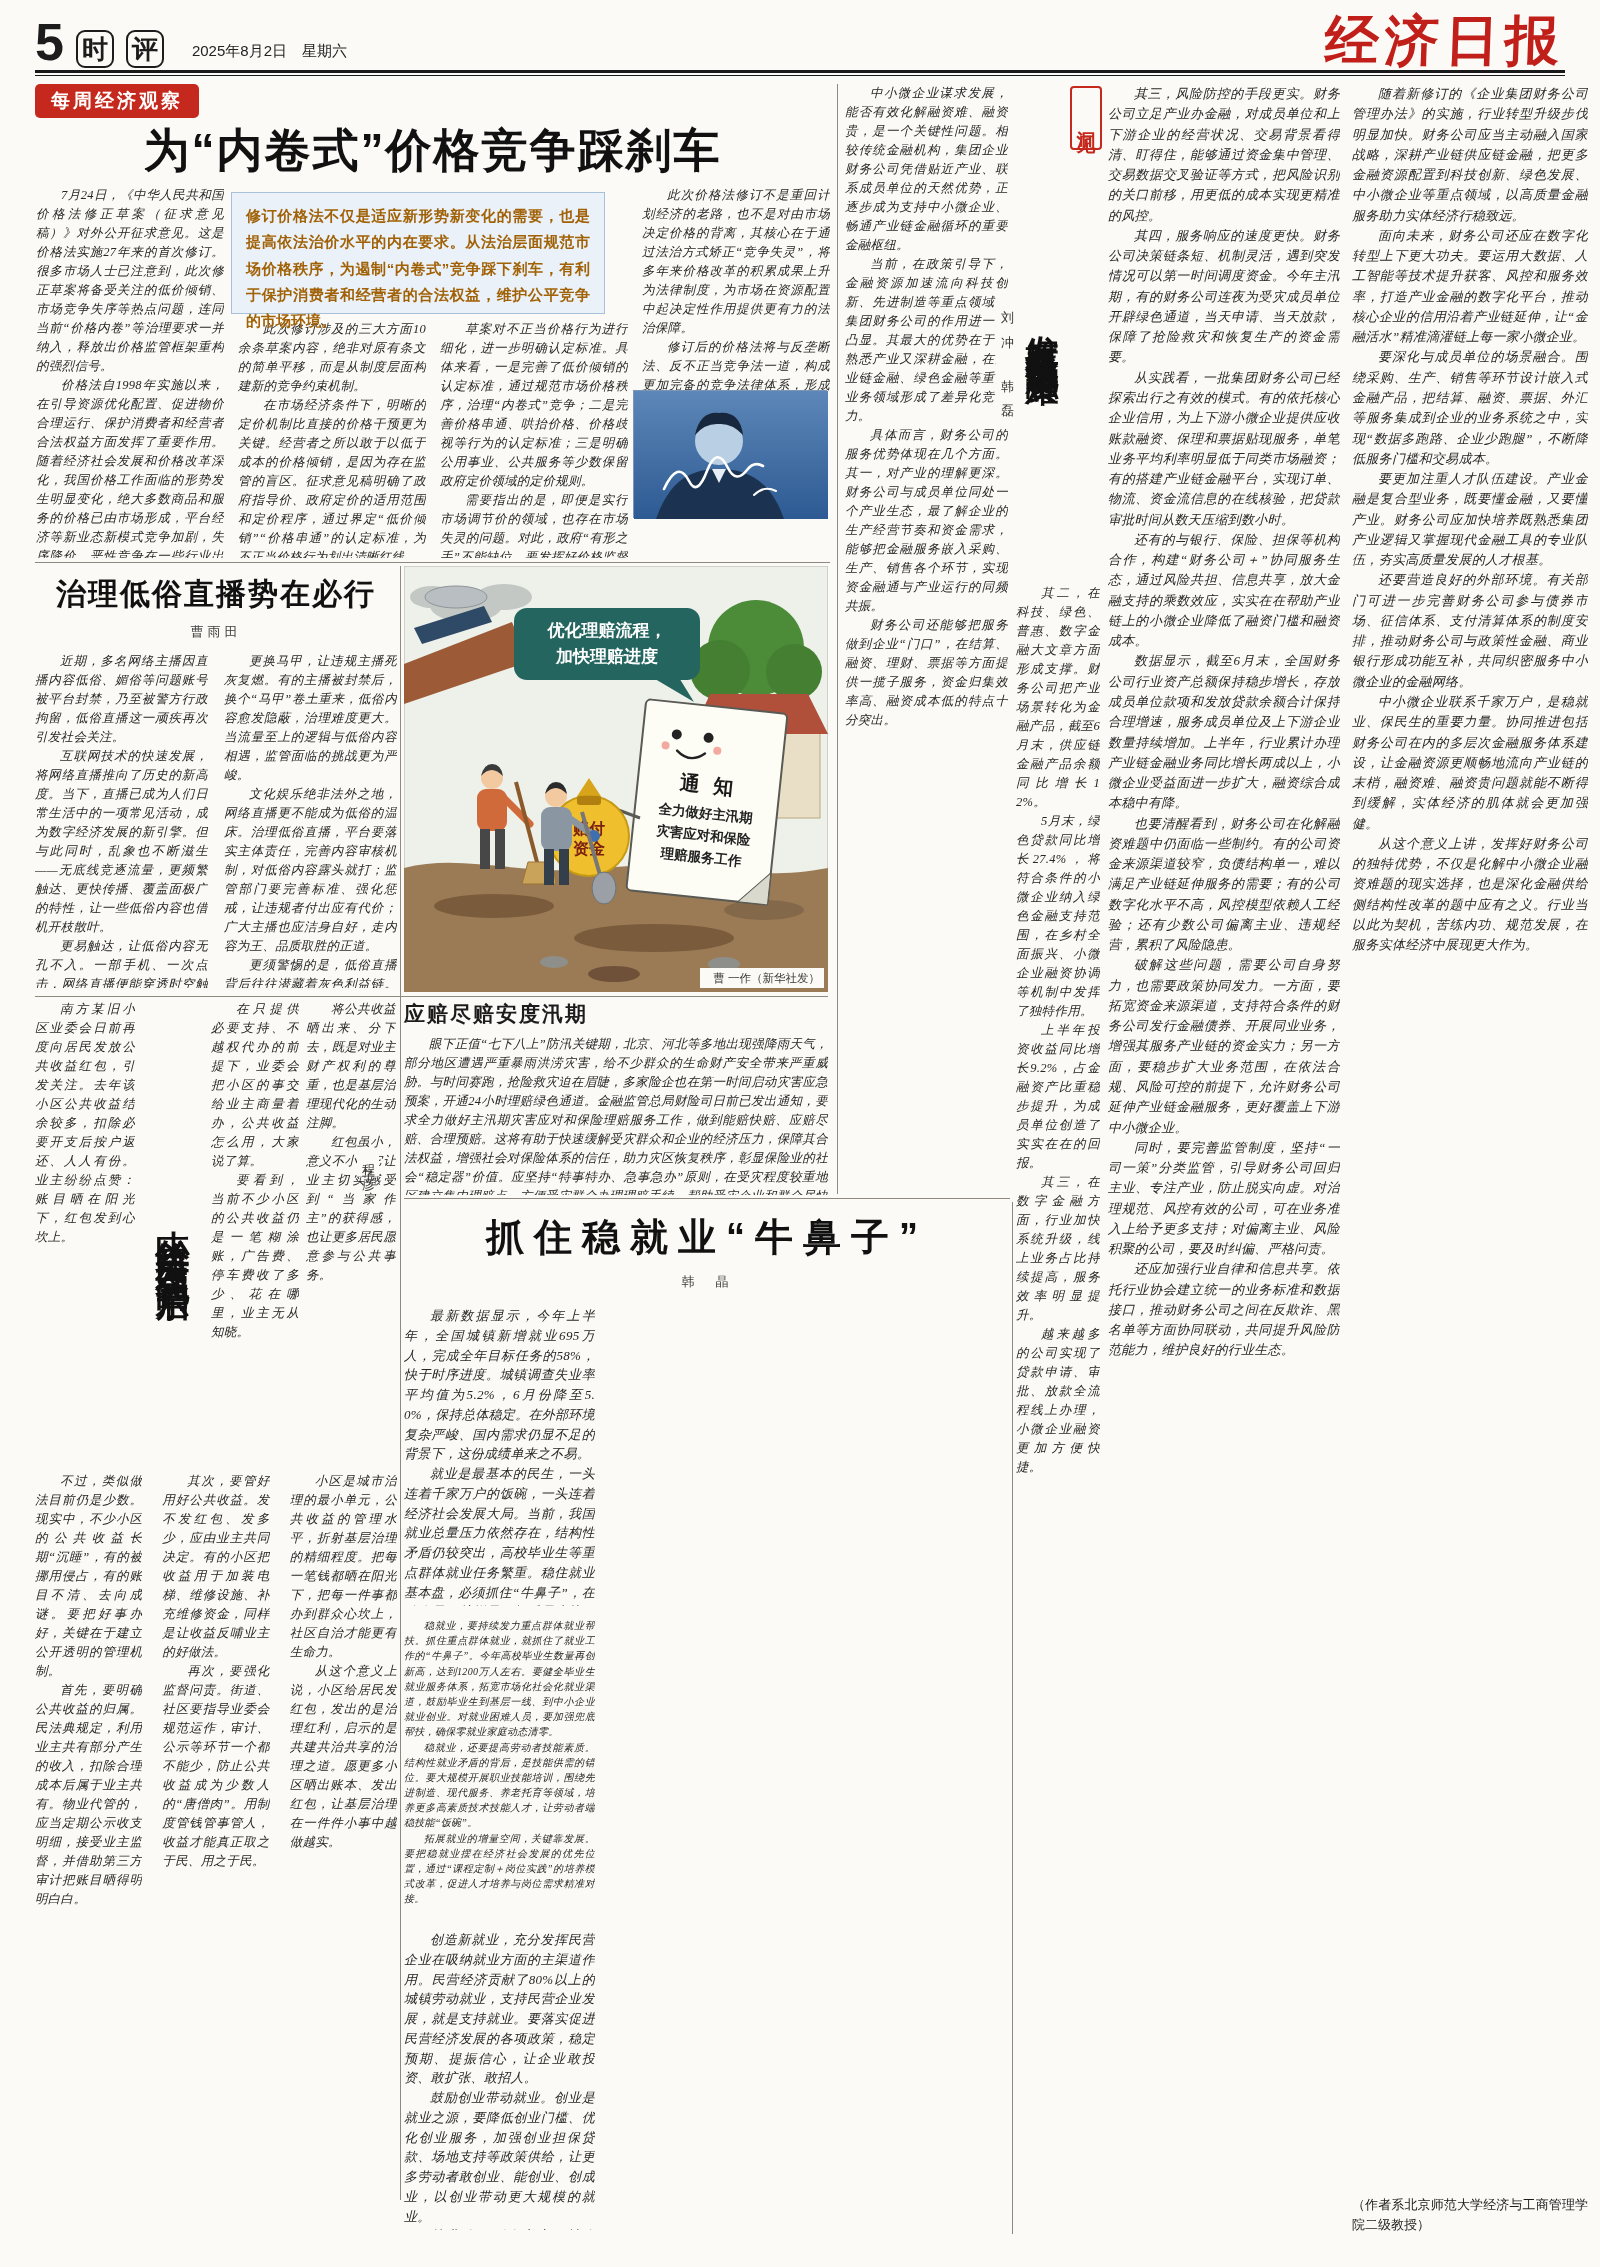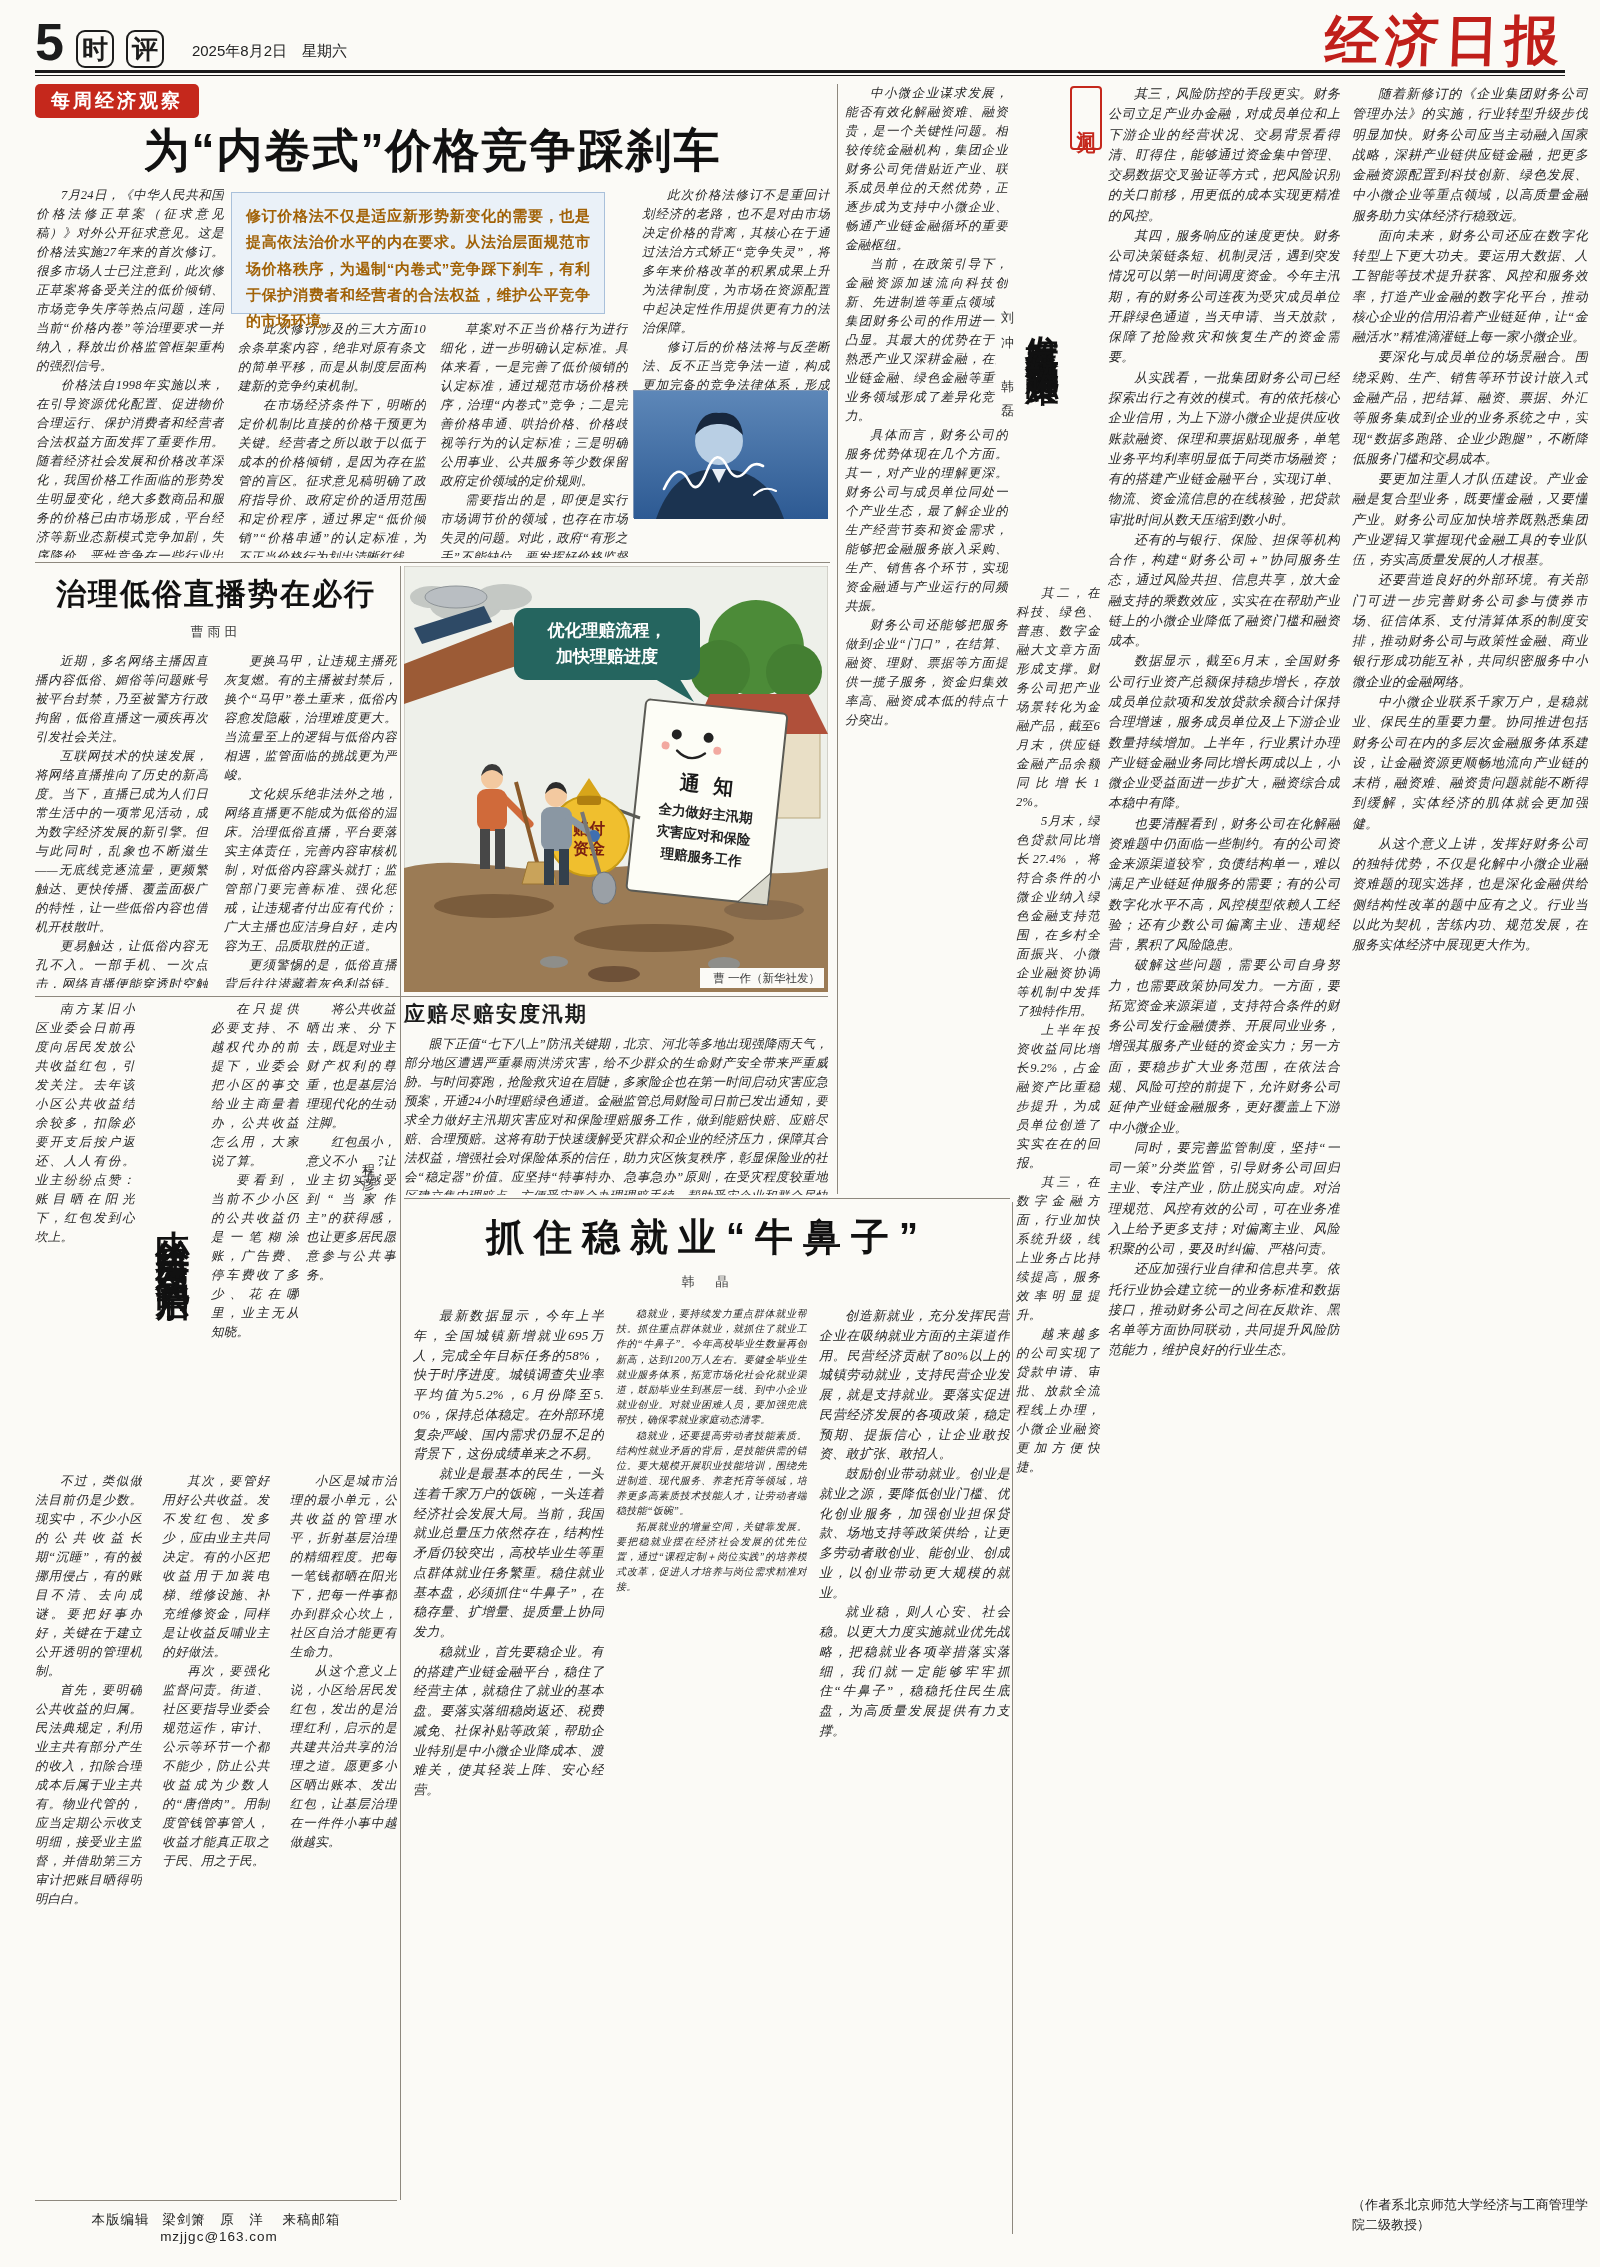--- a/index.html
+++ b/index.html
@@ -222,21 +222,21 @@
       <div class="colflow" style="width:114px; height:708px;">
           <p>小区是城市治理的最小单元，公共收益的管理水平，折射基层治理的精细程度。把每一笔钱都晒在阳光下，把每一件事都办到群众心坎上，社区自治才能更有生命力。</p>
           <p>从这个意义上说，小区给居民发红包，发出的是治理红利，启示的是共建共治共享的治理之道。愿更多小区晒出账本、发出红包，让基层治理在一件件小事中越做越实。</p>
         </div>
     </div>
   </section>
 
   <section class="abs" style="left:404px; top:1202px; width:606px; height:1032px;">
     <h2 class="h-mid" style="font-size:38px; letter-spacing:10px; margin-top:10px;">抓住稳就业“牛鼻子”</h2>
     <div class="byline" style="margin-top:10px;">韩　晶</div>
-    <div class="cols abs" style="left:0; top:104px; width:606px; height:924px; gap:12px;">
+    <div class="cols abs" style="left:0; top:104px; width:606px; height:924px; gap:12px;flex-direction:column;">
       <div class="colflow" style="width:191px; height:924px; font-size:13px;">
           <p>最新数据显示，今年上半年，全国城镇新增就业695万人，完成全年目标任务的58%，快于时序进度。城镇调查失业率平均值为5.2%，6月份降至5.0%，保持总体稳定。在外部环境复杂严峻、国内需求仍显不足的背景下，这份成绩单来之不易。</p>
           <p>就业是最基本的民生，一头连着千家万户的饭碗，一头连着经济社会发展大局。当前，我国就业总量压力依然存在，结构性矛盾仍较突出，高校毕业生等重点群体就业任务繁重。稳住就业基本盘，必须抓住“牛鼻子”，在稳存量、扩增量、提质量上协同发力。</p>
           <p>稳就业，首先要稳企业。有的搭建产业链金融平台，稳住了经营主体，就稳住了就业的基本盘。要落实落细稳岗返还、税费减免、社保补贴等政策，帮助企业特别是中小微企业降成本、渡难关，使其轻装上阵、安心经营。</p>
         </div>
       <div class="colflow" style="width:191px; height:924px; font-size:10px;">
           <p>稳就业，要持续发力重点群体就业帮扶。抓住重点群体就业，就抓住了就业工作的“牛鼻子”。今年高校毕业生数量再创新高，达到1200万人左右。要健全毕业生就业服务体系，拓宽市场化社会化就业渠道，鼓励毕业生到基层一线、到中小企业就业创业。对就业困难人员，要加强兜底帮扶，确保零就业家庭动态清零。</p>
           <p>稳就业，还要提高劳动者技能素质。结构性就业矛盾的背后，是技能供需的错位。要大规模开展职业技能培训，围绕先进制造、现代服务、养老托育等领域，培养更多高素质技术技能人才，让劳动者端稳技能“饭碗”。</p>
           <p>拓展就业的增量空间，关键靠发展。要把稳就业摆在经济社会发展的优先位置，通过“课程定制＋岗位实践”的培养模式改革，促进人才培养与岗位需求精准对接。</p>
         </div>
@@ -285,26 +285,20 @@
         <p>面向未来，财务公司还应在数字化转型上下更大功夫。要运用大数据、人工智能等技术提升获客、风控和服务效率，打造产业金融的数字化平台，推动核心企业的信用沿着产业链延伸，让“金融活水”精准滴灌链上每一家小微企业。</p>
         <p>要深化与成员单位的场景融合。围绕采购、生产、销售等环节设计嵌入式金融产品，把结算、融资、票据、外汇等服务集成到企业的业务系统之中，实现“数据多跑路、企业少跑腿”，不断降低服务门槛和交易成本。</p>
         <p>要更加注重人才队伍建设。产业金融是复合型业务，既要懂金融，又要懂产业。财务公司应加快培养既熟悉集团产业逻辑又掌握现代金融工具的专业队伍，夯实高质量发展的人才根基。</p>
         <p>还要营造良好的外部环境。有关部门可进一步完善财务公司参与债券市场、征信体系、支付清算体系的制度安排，推动财务公司与政策性金融、商业银行形成功能互补，共同织密服务中小微企业的金融网络。</p>
         <p>中小微企业联系千家万户，是稳就业、保民生的重要力量。协同推进包括财务公司在内的多层次金融服务体系建设，让金融资源更顺畅地流向产业链的末梢，融资难、融资贵问题就能不断得到缓解，实体经济的肌体就会更加强健。</p>
         <p>从这个意义上讲，发挥好财务公司的独特优势，不仅是化解中小微企业融资难题的现实选择，也是深化金融供给侧结构性改革的题中应有之义。行业当以此为契机，苦练内功、规范发展，在服务实体经济中展现更大作为。</p>
       </div>
     <div class="attrib" style="font-size:13px;">（作者系北京师范大学经济与工商管理学院二级教授）</div>
   </div>
 
-  <div class="abs footerline" style="left:35px; top:2200px; width:362px; border-top:1px solid #8e887e; text-align:center;">
-    <span>本版编辑</span>
-    <span style="margin-left:8px;">梁剑箫　原　洋</span>
-    <span style="margin-left:14px;">来稿邮箱</span>
-    <span style="margin-left:6px;">mzjjgc@163.com</span>
-  </div>
 
   <div class="rule" style="left:400px; top:566px; width:1px; height:1634px;"></div>
   <div class="rule" style="left:837px; top:84px; width:1px; height:1110px;"></div>
   <div class="rule" style="left:1012px; top:1202px; width:1px; height:1032px;"></div>
   <div class="rule" style="left:35px; top:562px; width:795px; height:1px;"></div>
   <div class="rule" style="left:35px; top:996px; width:793px; height:1px;"></div>
   <div class="rule" style="left:404px; top:1198px; width:606px; height:1px;"></div>
 
 </div>
 

